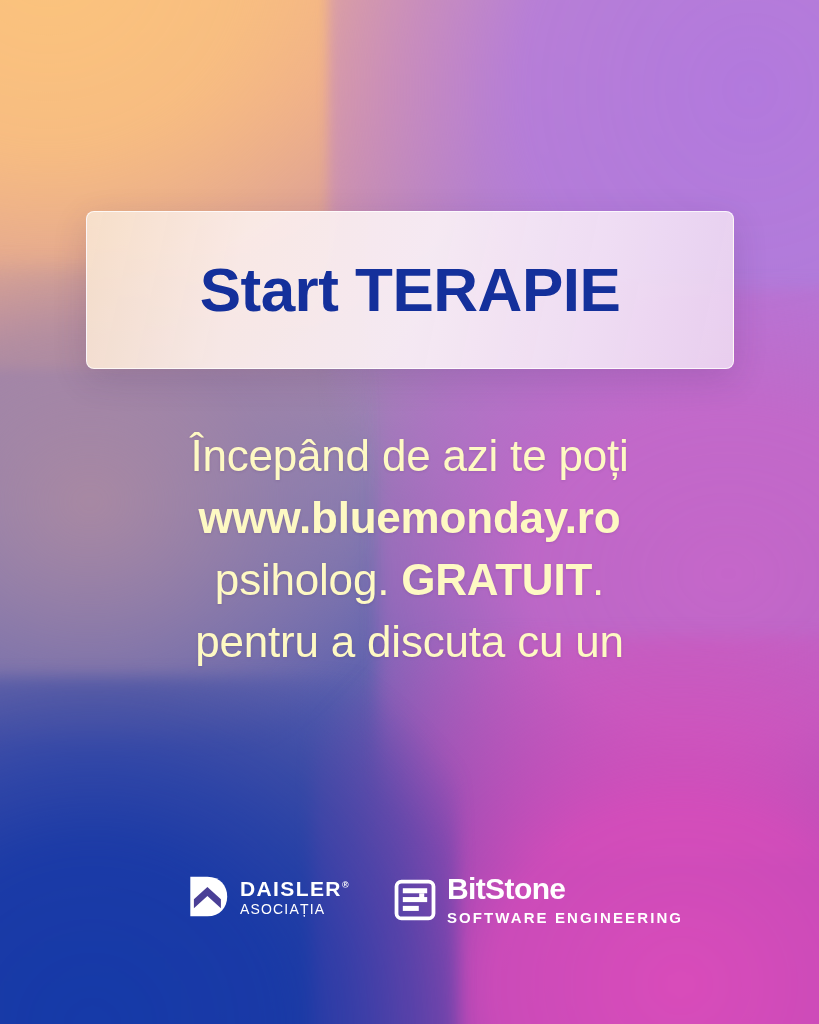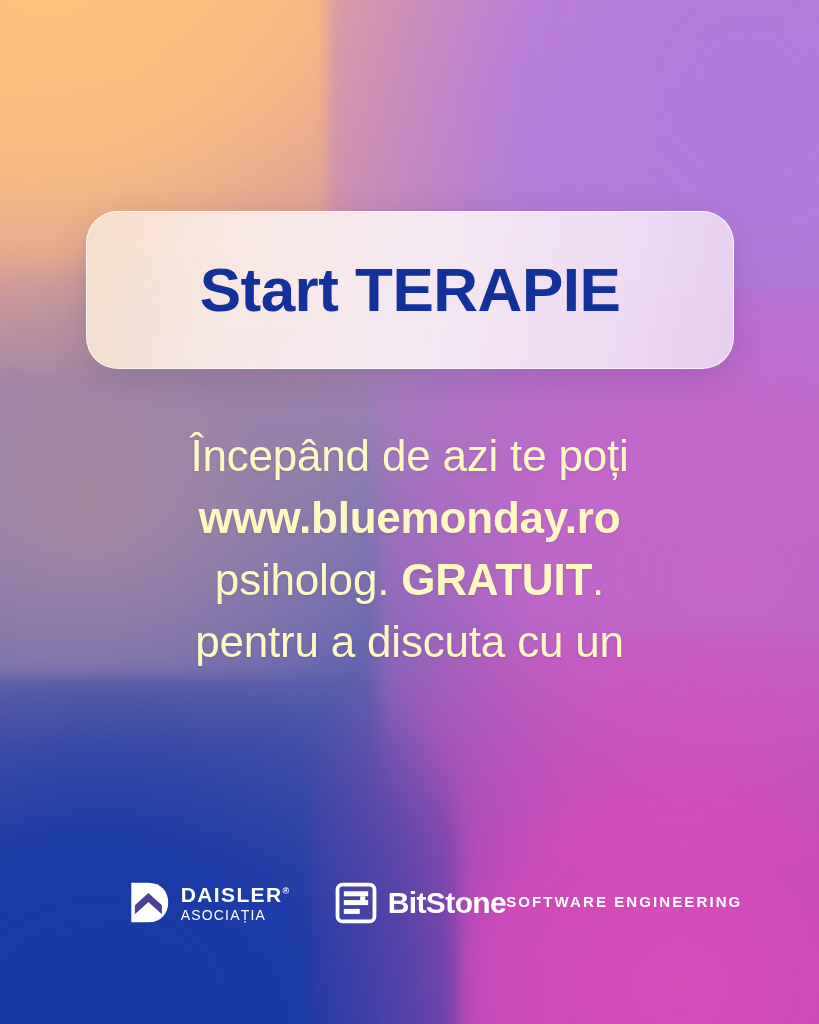--- a/index.html
+++ b/index.html
@@ -128,21 +128,21 @@
     filter: blur(10px);
   }
 
   
   .title-card {
     position: absolute;
     left: 86px;
     top: 211px;
     width: 648px;
     height: 158px;
-    border-radius: 32px;
+    border-radius: 8px;
     border: 1.5px solid rgba(255,255,255,0.78);
     background: linear-gradient(102deg,
         rgba(247,226,206,0.93) 0%,
         rgba(250,236,233,0.95) 24%,
         rgba(248,238,245,0.95) 52%,
         rgba(243,228,245,0.93) 78%,
         rgba(236,214,241,0.92) 100%);
     box-shadow: 0 10px 34px rgba(60,30,90,0.16);
     display: flex;
     align-items: center;
@@ -177,21 +177,21 @@
   .body-line { display: block; }
   .body-line .strong { font-weight: bold; }
 
   
   .footer-logos {
     position: absolute;
     left: 0;
     bottom: 99px;
     width: 819px;
     display: flex;
-    align-items: center;
+    align-items: flex-start;
     justify-content: center;
     gap: 44px;
     padding-left: 48px;
   }
 
   .logo {
     display: flex;
     align-items: center;
     gap: 11px;
   }
@@ -235,20 +235,21 @@
 
   
   .bitstone-mark {
     width: 42px;
     height: 42px;
     flex: 0 0 42px;
   }
 
   .bitstone-words {
     display: flex;
+    flex-direction: column;
     justify-content: center;
     color: #ffffff;
     line-height: 1;
   }
 
   .bitstone-name {
     font-size: 30px;
     font-weight: bold;
     letter-spacing: -0.6px;
     white-space: nowrap;

